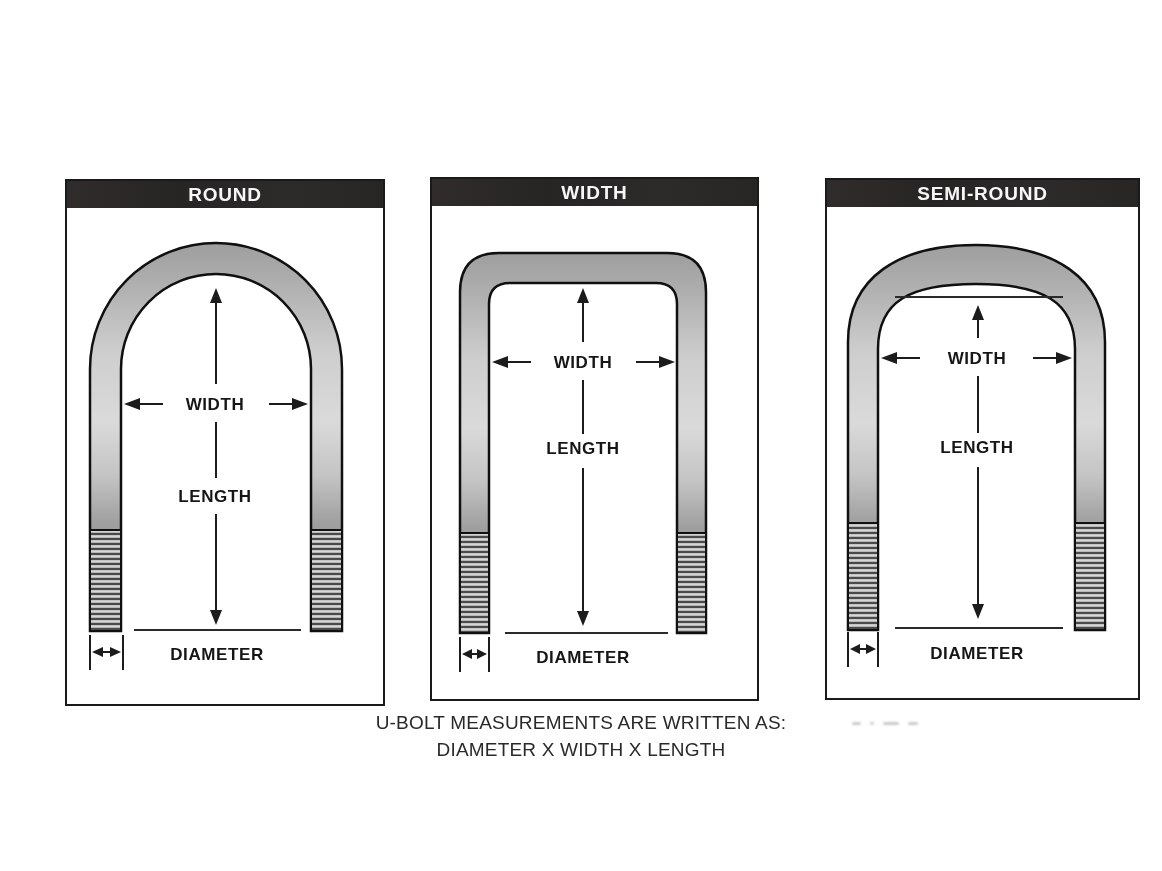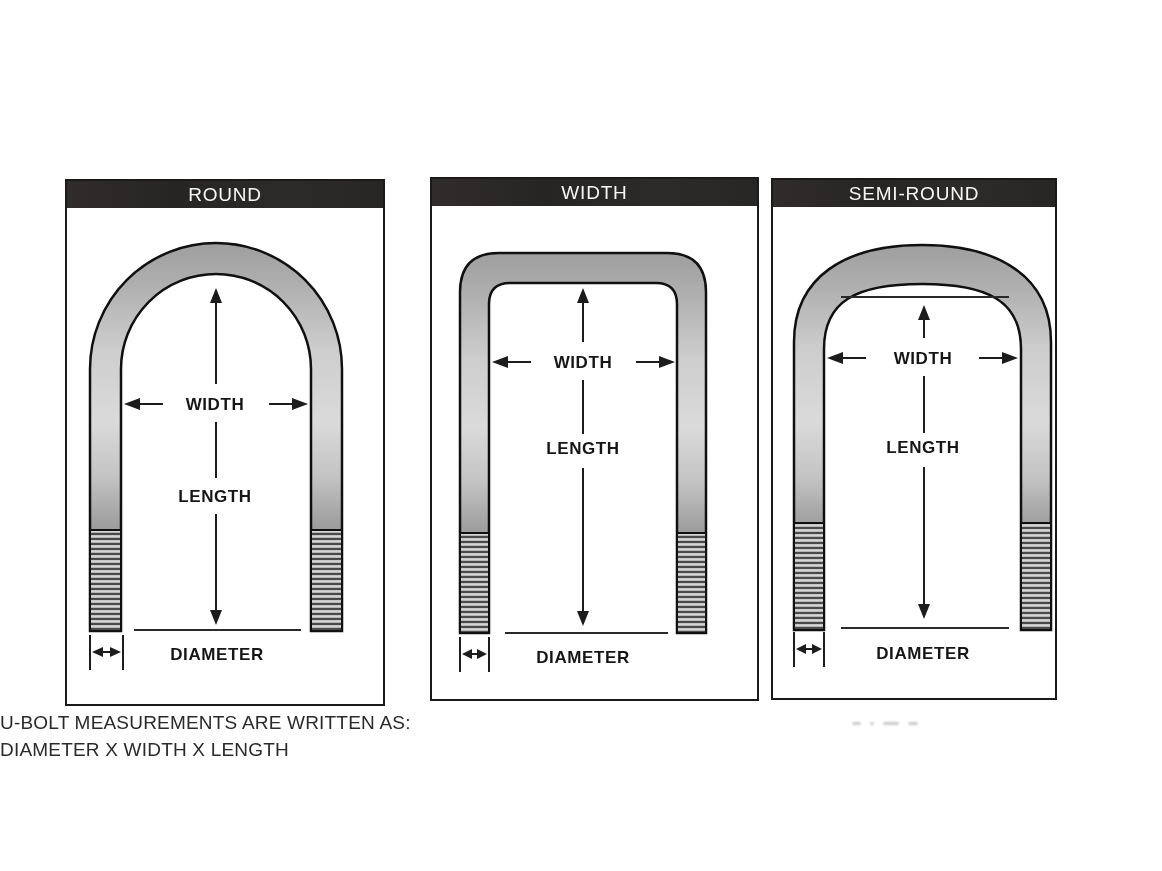--- a/index.html
+++ b/index.html
@@ -7,34 +7,34 @@
     position:relative;width:1162px;height:871px;background:#ffffff;overflow:hidden;
     font-family:"Liberation Sans", sans-serif;
   }
   .panel{
     position:absolute;box-sizing:border-box;background:#ffffff;
     border:2px solid #1a1a1a;
   }
   .panel-header{
     height:27px;display:flex;align-items:center;justify-content:center;
     background:linear-gradient(90deg,#302c2c,#272424 35%,#2d2a2a 70%,#282525);
-    color:#f7f7f7;font-weight:normal;font-size:19px;letter-spacing:0.8px;
+    color:#f7f7f7;font-weight:bold;font-size:19px;letter-spacing:0.8px;
   }
   .panel svg{display:block;}
   .bolt{fill:url(#metalGrad);stroke:#101010;stroke-width:2.5;}
   .threads{fill:url(#threadPat);stroke:#101010;stroke-width:2;}
   .dim{stroke:#1c1c1c;stroke-width:2;fill:none;}
   .dimthin{stroke:#2a2a2a;stroke-width:1.8;fill:none;}
   .head{fill:#1c1c1c;stroke:none;}
   .lbl{
     font-family:"Liberation Sans", sans-serif;font-weight:bold;font-size:17px;
     fill:#161616;letter-spacing:0.6px;text-anchor:middle;
   }
   .caption{
-    position:absolute;left:0;top:709px;width:1162px;text-align:left;
+    position:absolute;left:0;top:709px;width:1162px;text-align:center;
     font-size:19px;line-height:27px;color:#2a2a2a;letter-spacing:0.2px;
   }
   .smudge{position:absolute;top:714px;left:852px;width:100px;height:10px;filter:blur(1px);opacity:.55;}
   .smudge i{display:inline-block;height:3px;background:#9f9f9f;border-radius:2px;margin-right:9px;vertical-align:middle;}
 </style>
 </head>
 <body>
 
 <div id="canvas">
 
@@ -118,21 +118,21 @@
         <line class="dim" x1="28" y1="431" x2="28" y2="466"></line>
         <line class="dim" x1="57" y1="431" x2="57" y2="466"></line>
         <line class="dim" x1="38" y1="448" x2="47" y2="448"></line>
         <polygon class="head" points="30,448 40,443 40,453"></polygon>
         <polygon class="head" points="55,448 45,443 45,453"></polygon>
       </g>
       <text class="lbl" x="151" y="457">DIAMETER</text>
     </svg>
   </div>
 
-  <div class="panel" style="left:771px;top:178px;width:286px;height:522px;">
+  <div class="panel" style="left:825px;top:178px;width:315px;height:522px;">
     <div class="panel-header">
       <span>SEMI-ROUND</span>
     </div>
     <svg width="305" height="489" viewBox="0 0 305 489">
       <path class="bolt" d="M 21 423 L 21 135 C 21 70 72 38 149 38 C 226 38 278 70 278 135 L 278 423 L 248 423 L 248 142 C 248 94 215 77 149 77 C 83 77 51 94 51 142 L 51 423 Z"></path>
       <rect class="threads" x="21" y="316" width="30" height="107"></rect>
       <rect class="threads" x="248" y="316" width="30" height="107"></rect>
       <line class="dimthin" x1="68" y1="90" x2="236" y2="90"></line>
       <g>
         <polygon class="head" points="151,98 145,113 157,113"></polygon>

